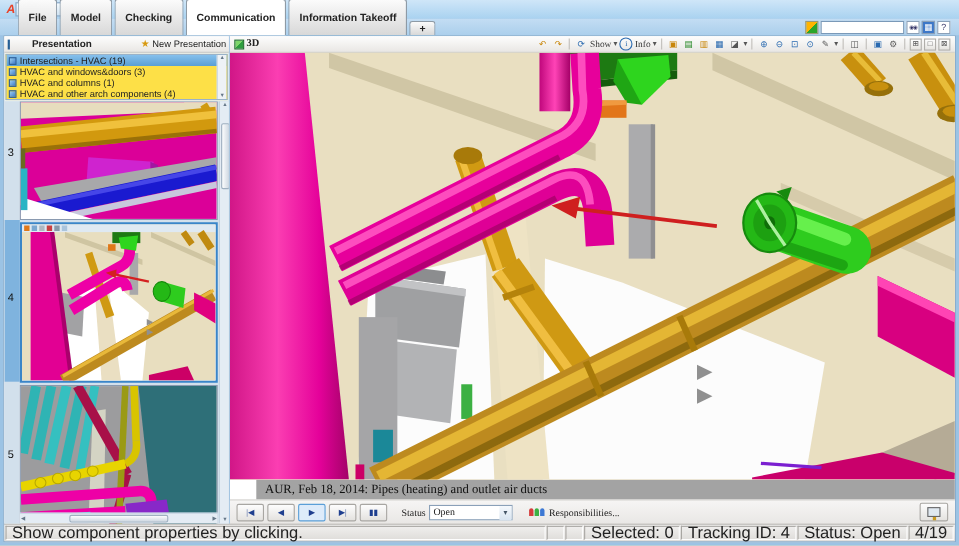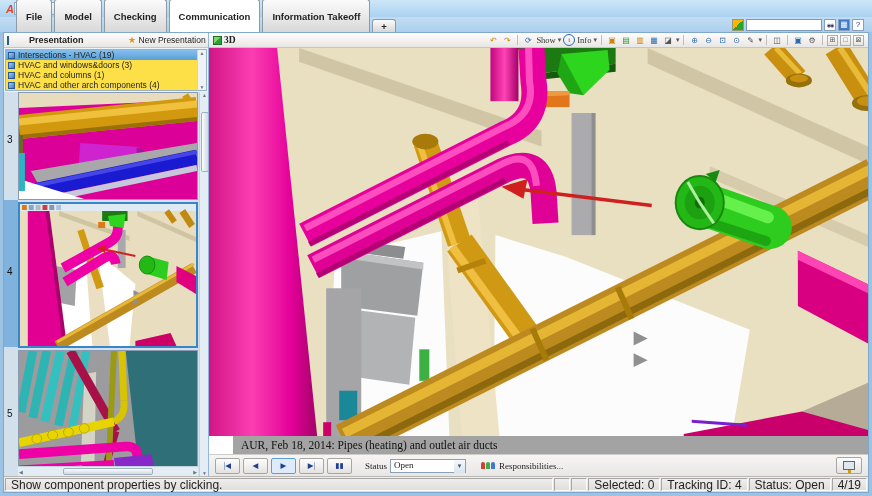--- a/index.html
+++ b/index.html
@@ -104,21 +104,21 @@
   .resp { display:flex; align-items:center; gap:3px; margin-left:12px; }
   .resp-icon { display:flex; }
   .resp-icon i { width:4px; height:7px; border-radius:2px 2px 0 0; display:block; margin-right:1px; }
   .present-btn { margin-left:auto; width:26px; height:17px; border:1px solid #a8a6a2; border-radius:2px;
     background:linear-gradient(#fdfdfd,#e4e2df); display:flex; align-items:center; justify-content:center; }
   .monitor { width:12px; height:9px; border:1px solid #666; background:#dfe8f0; position:relative; }
   .monitor::after { content:""; position:absolute; left:4px; top:8px; width:3px; height:3px; background:#c89a20; }
 
   
   .statusbar { height:16px; flex:none; background:linear-gradient(#f2f1f0,#dddbd8); border-top:1px solid #b8b6b2;
-    display:flex; align-items:stretch; font-size:12px; color:#222; padding:1px; gap:1px; }
+    display:flex; align-items:stretch; font-size:15px; color:#222; padding:1px; gap:1px; }
   .sb-cell { border:1px solid; border-color:#a8a6a2 #fdfdfd #fdfdfd #a8a6a2; display:flex; align-items:center;
     padding:0 5px; white-space:nowrap; }
   .sb-msg { flex:1; }
 </style>
 </head>
 <body>
 
 <div class="titlebar">
   <span class="logo">A</span>
   <span class="winbtns">

